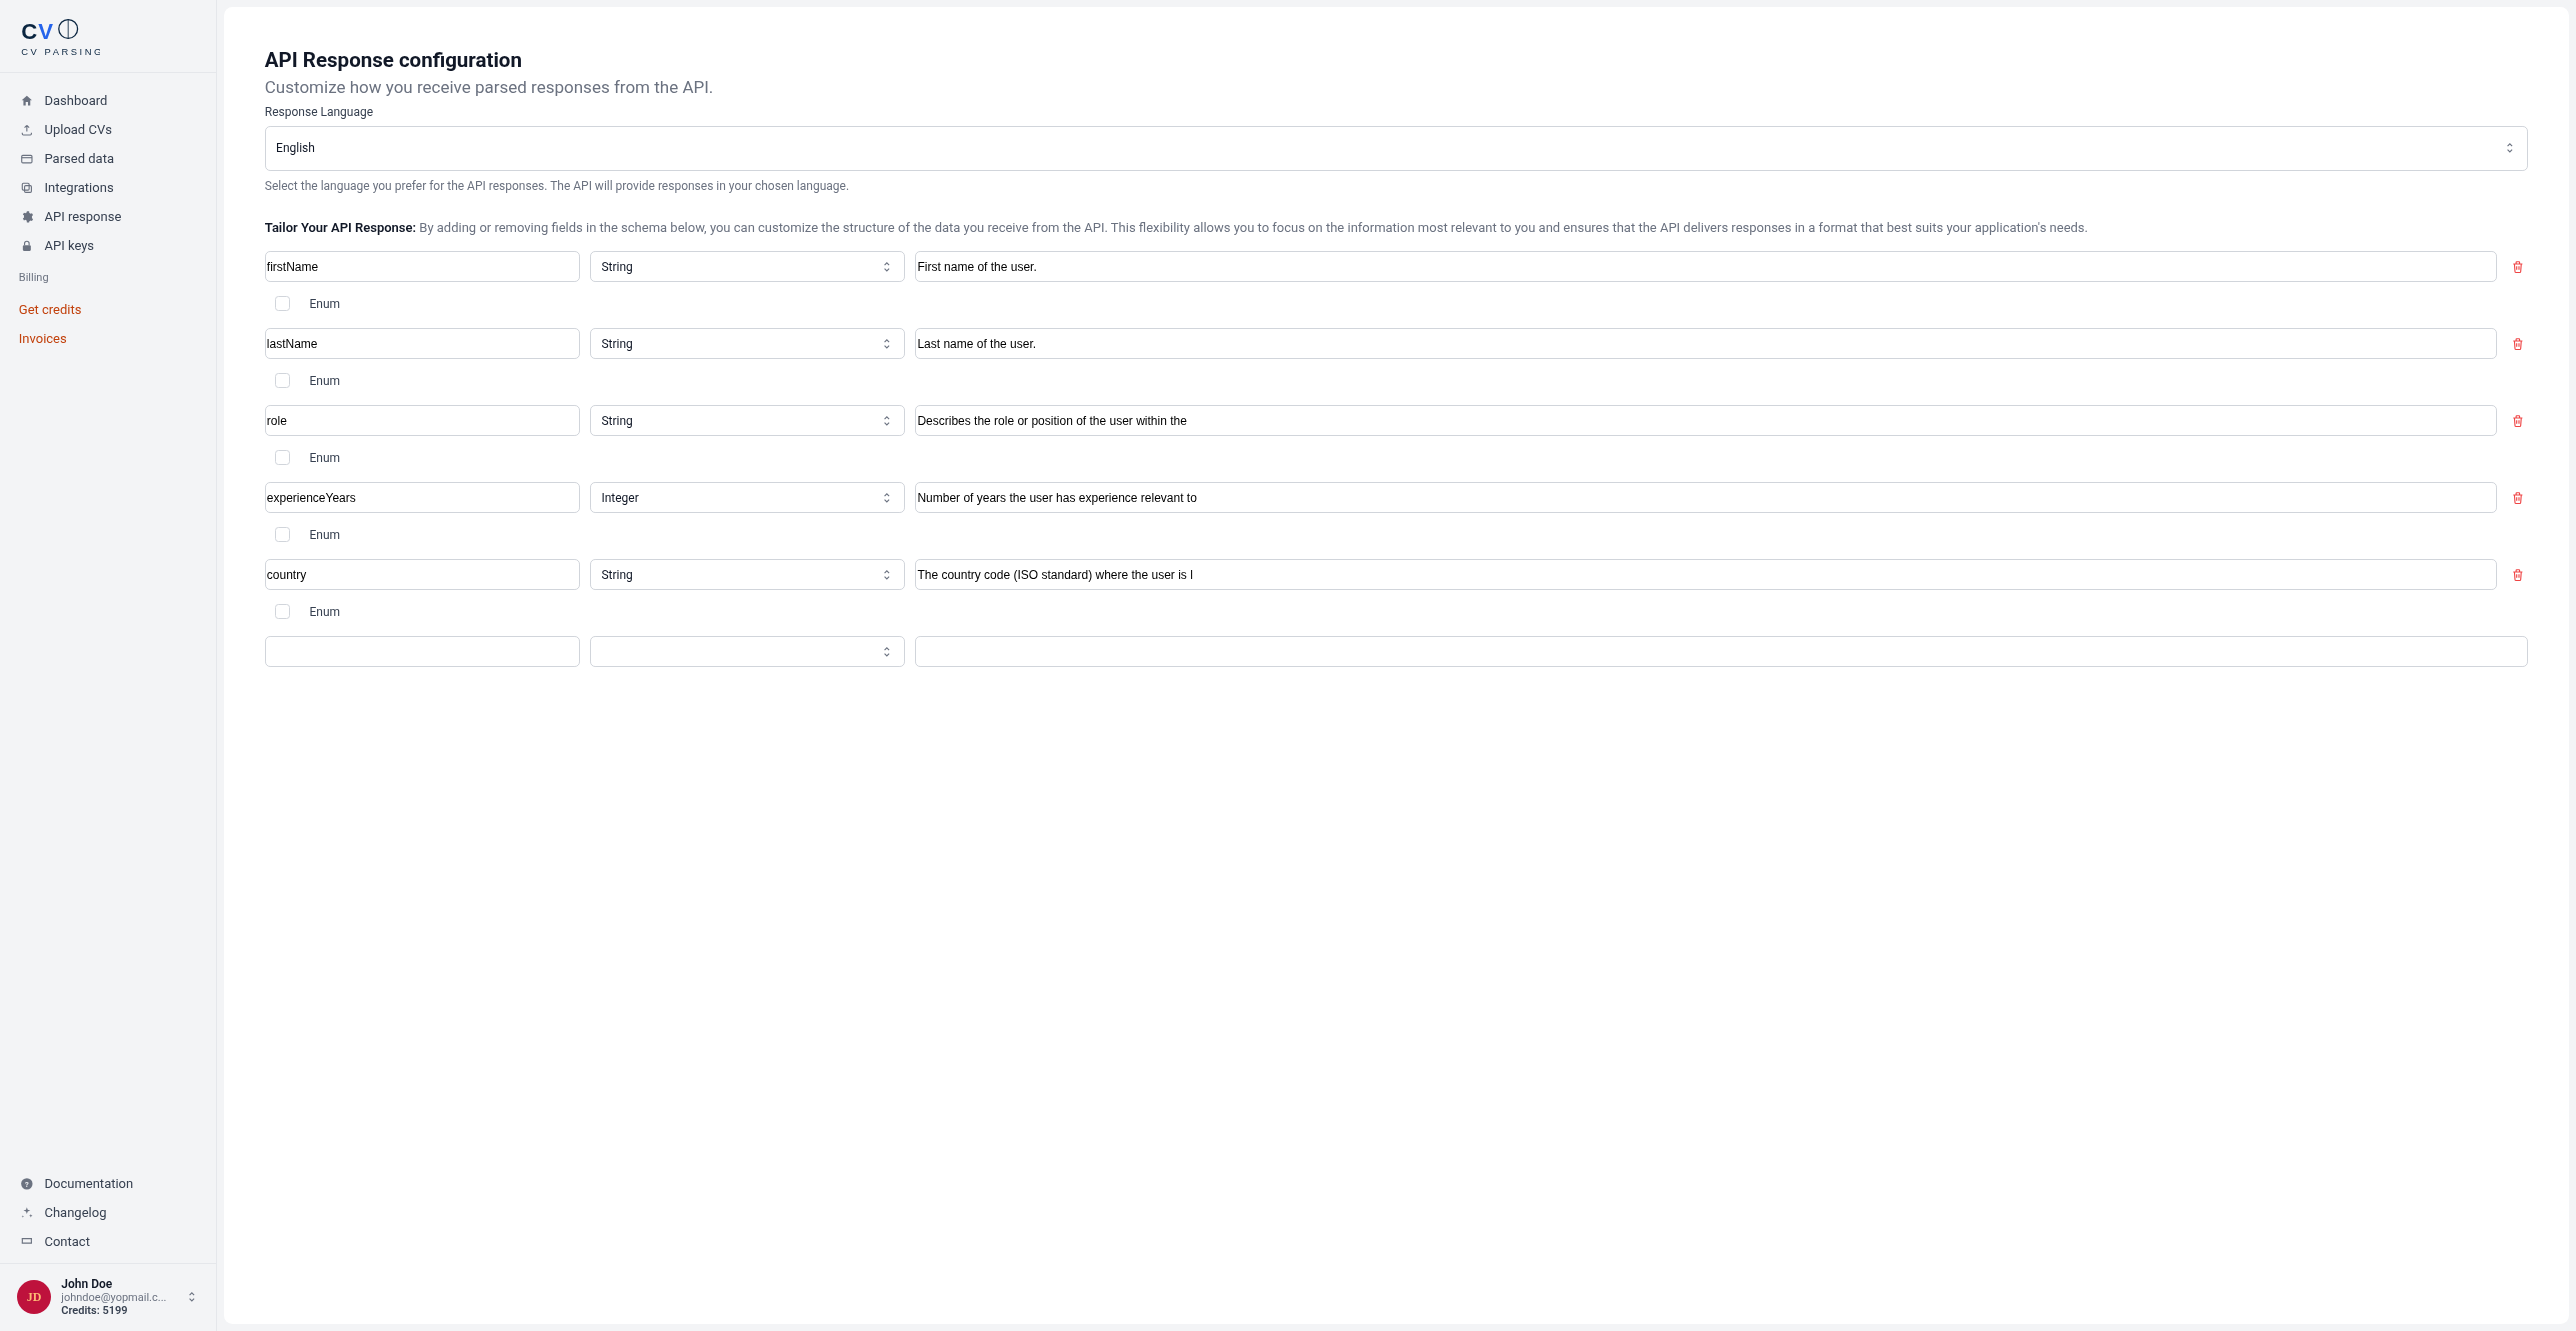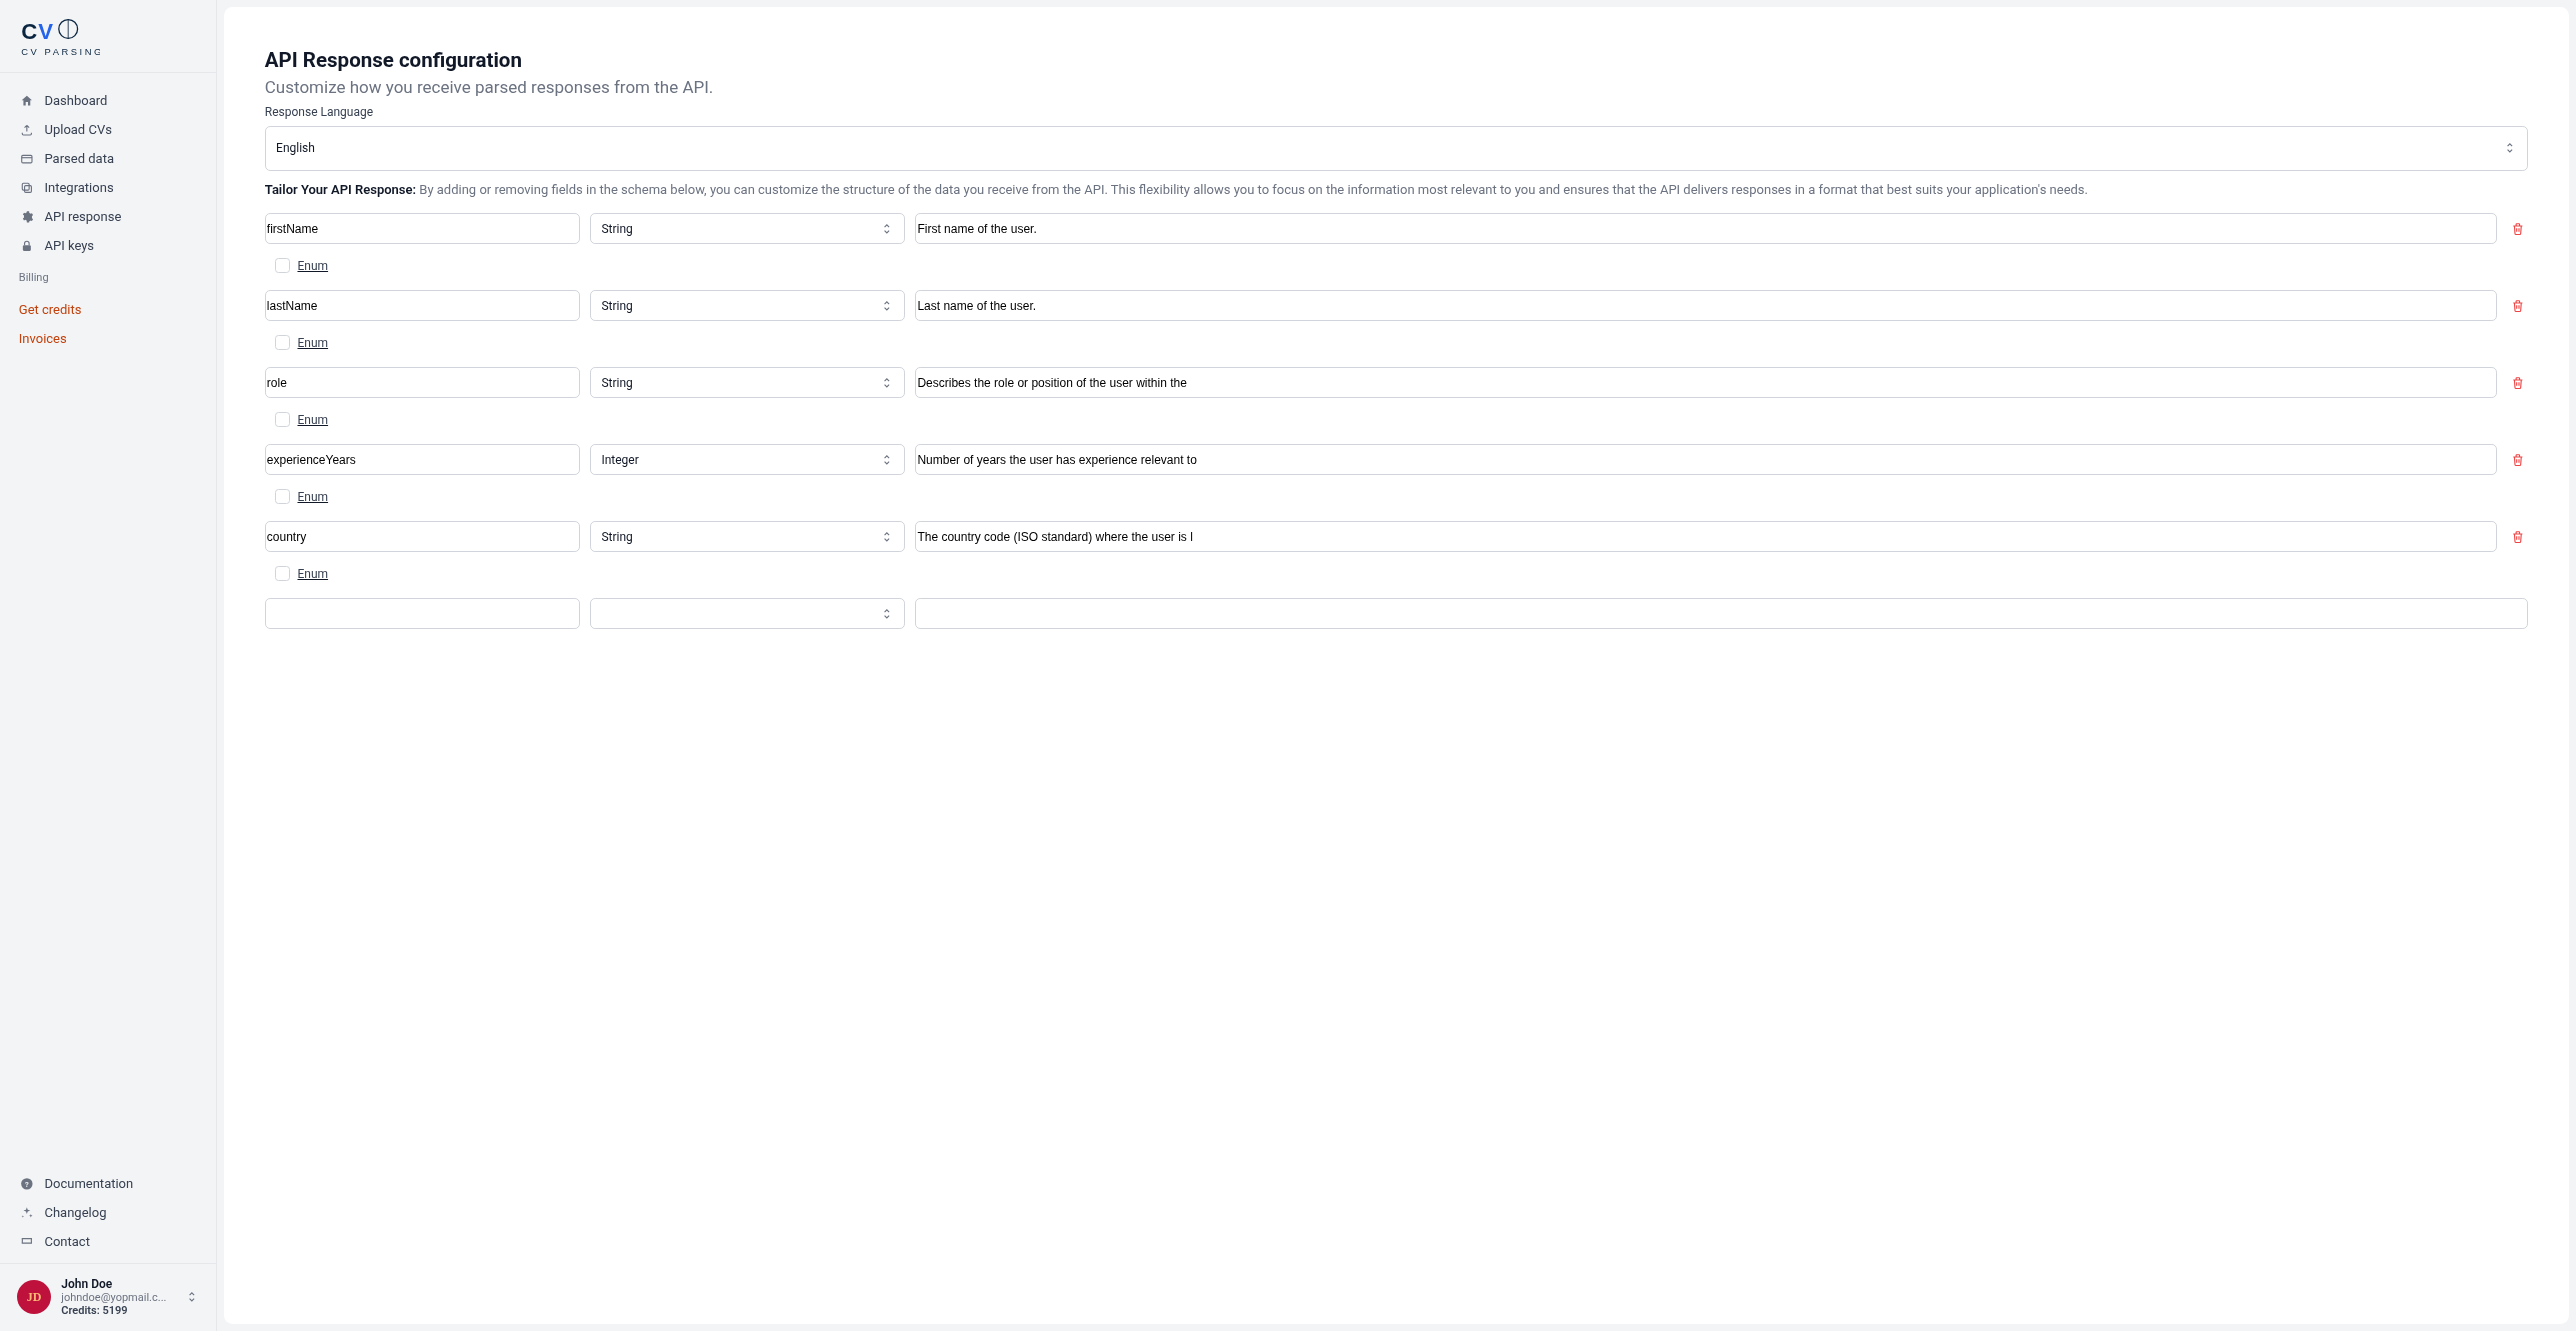--- a/index.html
+++ b/index.html
@@ -33,21 +33,21 @@
 .help-text { color: #6b7280; font-size: 12px; margin-bottom: 24px; }
 .tailor-text { font-size: 13px; line-height: 1.7; color: #6b7280; margin-bottom: 12px; }
 .tailor-text b { color: #111827; font-weight: 600; }
 .field-row { display: flex; gap: 10.3px; align-items: center; margin-bottom: 8.5px; }
 .text-input { height: 31px; border: 0.9px solid #d1d5db; border-radius: 5.1px; padding: 0 1px; font-size: 12px; background: #fff; }
 .name-input { flex: 0 0 315px; }
 .type-select { flex: 0 0 315px; position: relative; border-radius: 13px; }
 .type-select .select-input { height: 31px; }
 .desc-input { flex: 1; min-width: 0; }
 .delete-btn { width: 20.5px; height: 20.5px; display: flex; align-items: center; justify-content: center; cursor: pointer; color: #ef4444; background: none; border: none; flex-shrink: 0; }
-.enum-row { display: flex; align-items: center; gap: 7px; padding: 5.1px 0 17px 10.3px; text-decoration: underline; }
+.enum-row { display: flex; align-items: center; gap: 19px; padding: 5.1px 0 17px 10.3px; }
 .checkbox { width: 15.4px; height: 15.4px; border: 0.9px solid #d1d5db; border-radius: 3.4px; background: #fff; cursor: pointer; display: inline-block; }
 .enum-label { font-size: 12px; color: #374151; }
 svg { display: block; }
 </style>
 </head>
 <body>
 
 <div class="app">
   <aside class="sidebar">
     <div class="logo-area">
@@ -176,20 +176,21 @@
       <div class="select-wrap">
         <div class="select-input">
           <span>English</span>
           <span>
               <svg width="13.7" height="13.7" viewBox="0 0 24 24" fill="none" stroke="#6b7280" stroke-width="2">
                 <path d="M8 9l4-4 4 4M8 15l4 4 4-4"></path>
               </svg>
             </span>
         </div>
       </div>
+      <p class="help-text">Select the language you prefer for the API responses. The API will provide responses in your chosen language.</p>
 
       <p class="tailor-text">
         <b>Tailor Your API Response:</b><span> By adding or removing fields in the schema below, you can customize the structure of the data you receive from the API. This flexibility allows you to focus on the information most relevant to you and ensures that the API delivers responses in a format that best suits your application's needs.</span>
       </p>
 
       <div id="fields-container">
           <div>
     <div class="field-row">
       <input class="text-input name-input" value="firstName" style="">
       <div class="type-select">

